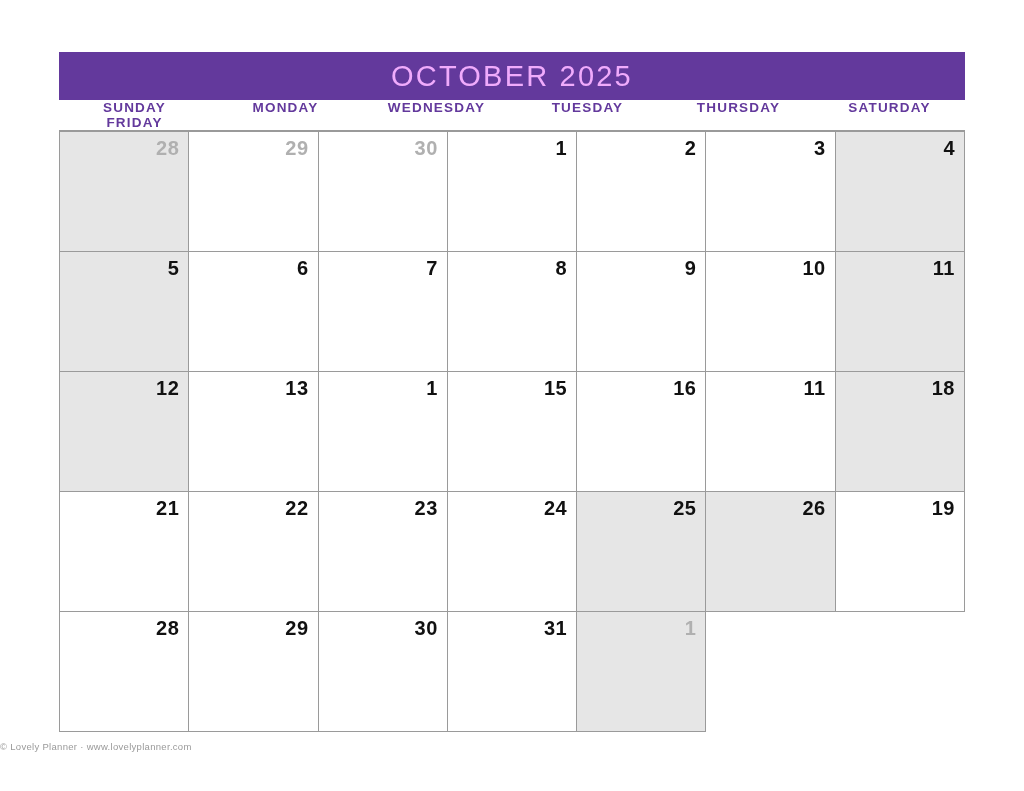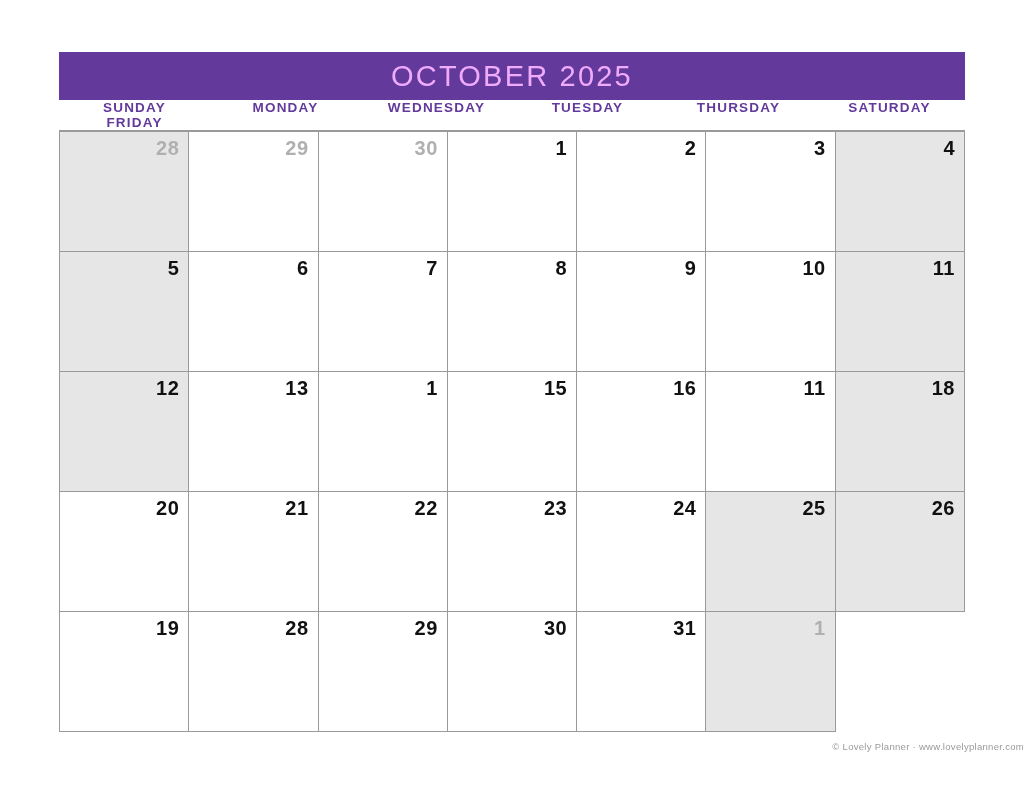--- a/index.html
+++ b/index.html
@@ -93,21 +93,21 @@
   .cell.muted .daynum {
     color: #b0b0b0;
   }
 
   
   .footer {
     position: absolute;
     left: 0;
     right: 0;
     top: 741px;
-    text-align: right;
+    text-align: left;
     font-size: 9.5px;
     color: #9a9a9a;
     letter-spacing: 0.3px;
   }
 </style>
 </head>
 <body>
 
 <div class="page">
   <div class="calendar">
@@ -184,23 +184,20 @@
         <div class="cell">
           <div class="daynum">16</div>
         </div>
         <div class="cell">
           <div class="daynum">11</div>
         </div>
         <div class="cell weekend">
           <div class="daynum">18</div>
         </div>
         <div class="cell">
-          <div class="daynum">20</div>
-        </div>
-        <div class="cell">
           <div class="daynum">21</div>
         </div>
         <div class="cell">
           <div class="daynum">22</div>
         </div>
         <div class="cell">
           <div class="daynum">23</div>
         </div>
         <div class="cell">
           <div class="daynum">24</div>

